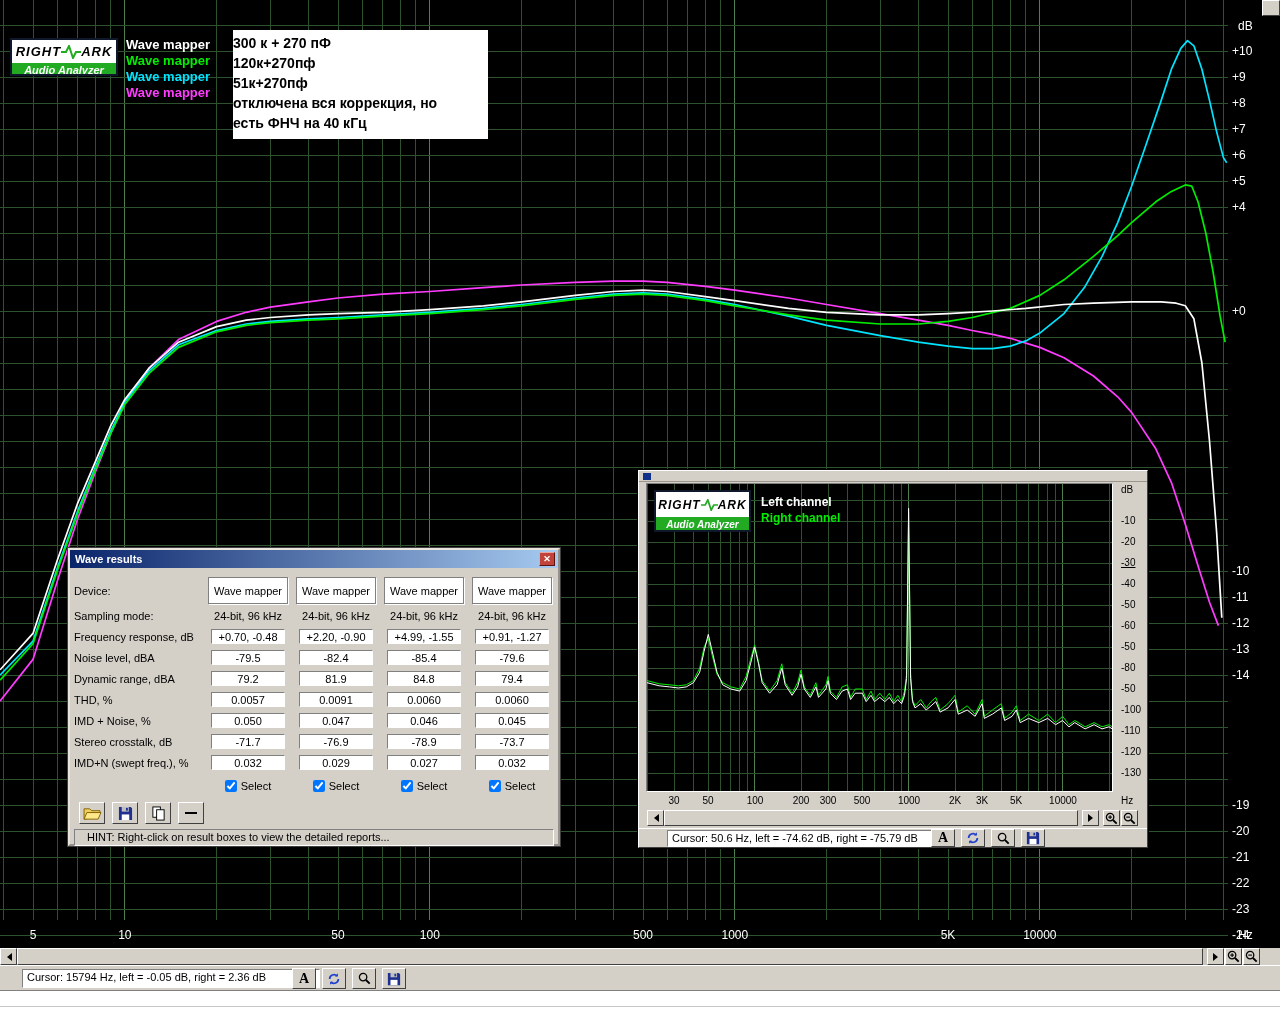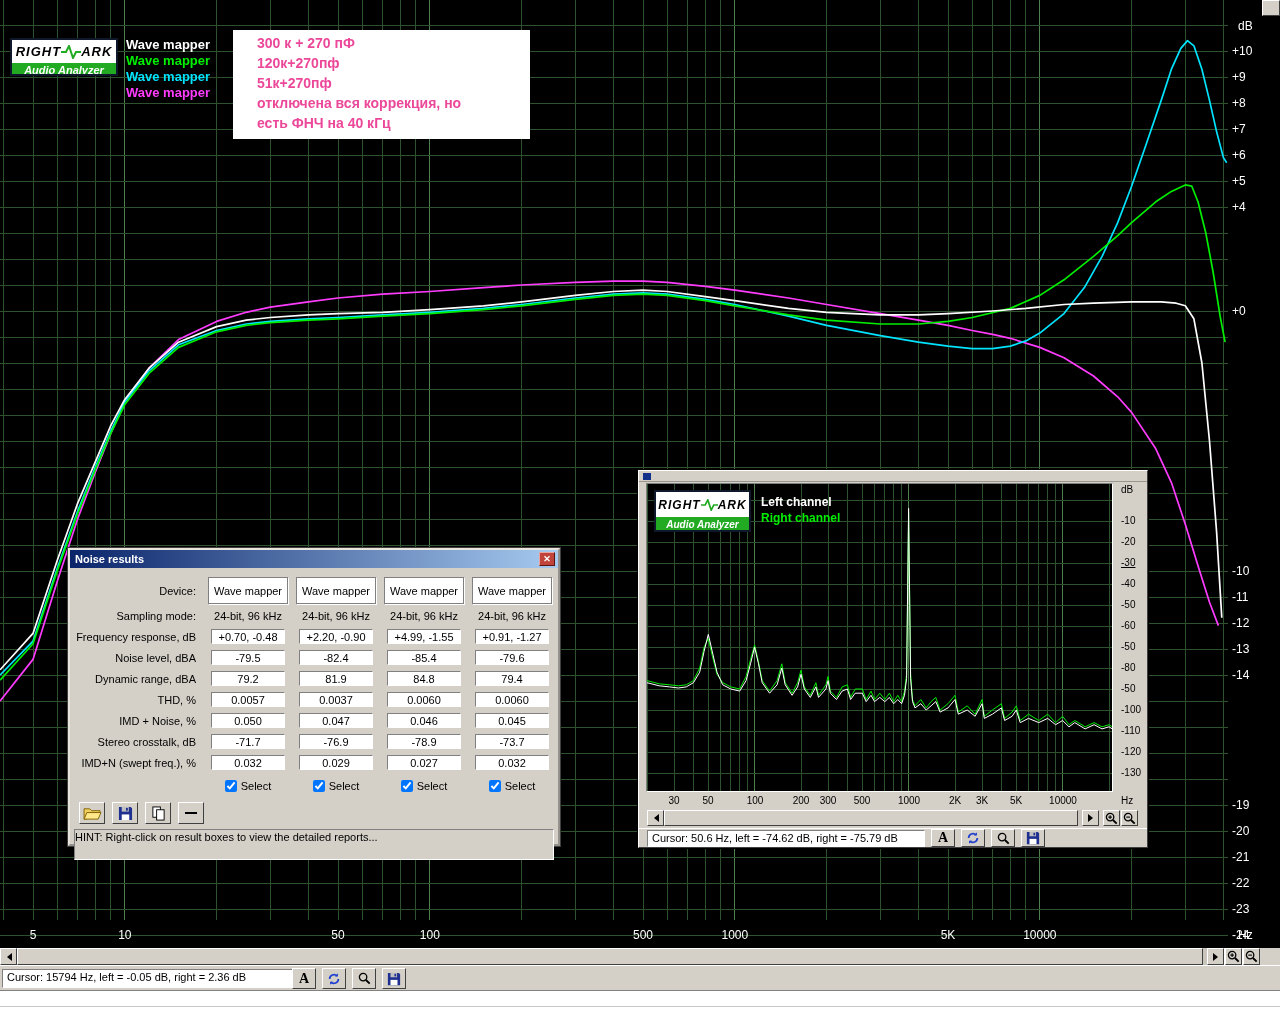--- a/index.html
+++ b/index.html
@@ -23,40 +23,40 @@
   #logo-main{left:10px;top:38px;width:108px;height:38px;}
   #logo-main .logo-top{height:23px;font-size:13px;}
   #logo-main .logo-bottom{height:13px;font-size:11px;}
   #spec-logo{left:15px;top:19px;width:97px;height:42px;}
   #spec-logo .logo-top{height:25px;font-size:12px;}
   #spec-logo .logo-bottom{height:15px;font-size:10px;}
 
   #legend-main{position:absolute;left:126px;top:37px;}
   .legend-entry{font-weight:bold;font-size:13px;height:16px;line-height:16px;}
 
-  #note-box{position:absolute;left:233px;top:30px;width:297px;background:#ffffff;color:#ec4899;
-      padding:3px 6px 6px 24px;}
+  #note-box{position:absolute;left:233px;top:30px;width:255px;background:#ffffff;color:#000000;
+      padding:3px 6px 6px 0;}
   .note-line{font-weight:bold;font-size:14px;line-height:20px;white-space:nowrap;}
 
   
   .scrollrow{position:absolute;display:flex;align-items:stretch;}
   .sb-arrow{width:17px;background:#d4d0c8;border:1px solid;border-color:#ffffff #404040 #404040 #ffffff;
       display:flex;align-items:center;justify-content:center;}
   .tri-left{width:0;height:0;border:4px solid transparent;border-right:5px solid #000;margin-right:3px;}
   .tri-right{width:0;height:0;border:4px solid transparent;border-left:5px solid #000;margin-left:3px;}
   .sb-track{flex:1;background:#c9c5bd;position:relative;}
   .sb-thumb{position:absolute;left:0;top:0;bottom:0;right:4px;background:#d4d0c8;
       border:1px solid;border-color:#ffffff #404040 #404040 #ffffff;}
   .zoombtn{width:17px;margin-left:1px;}
   .sb-filler{background:#d4d0c8;}
 
   
   .cursorrow{position:absolute;background:#d4d0c8;border-top:1px solid #ffffff;}
   .cursor-box{position:absolute;background:#ffffff;border:1px solid;border-color:#808080 #ffffff #ffffff #808080;
-      font-size:11px;color:#000;padding:1px 0 0 4px;white-space:nowrap;overflow:hidden;}
+      font-size:11px;color:#000;padding:1px 0 0 4px;white-space:nowrap;overflow:hidden;margin-left:20px;}
   .toolbtn{position:absolute;}
   .font-a{font-family:"Liberation Serif",serif;font-weight:bold;font-size:14px;color:#000;line-height:1;}
 
   
   #spectrum-window{position:absolute;left:638px;top:470px;width:510px;height:378px;background:#d4d0c8;
       border:1px solid;border-color:#ffffff #404040 #404040 #ffffff;box-shadow:0 0 0 1px #000;z-index:5;}
   .spec-titlebar{position:absolute;left:0;top:0;width:508px;height:11px;background:#d4d0c8;
       border-bottom:1px solid #9a968e;}
   .spec-title-icon{position:absolute;left:4px;top:2px;width:8px;height:7px;background:#10308a;}
   #spectrum-svg{position:absolute;left:7px;top:12px;border:1px solid;border-color:#808080 #ffffff #ffffff #808080;}
@@ -73,35 +73,35 @@
       border:2px outset #e8e4dc;box-shadow:0 0 0 1px #404040;z-index:6;}
   .dlg-titlebar{position:relative;height:18px;background:linear-gradient(90deg,#0a246a,#a6caf0);
       display:flex;align-items:center;padding-left:5px;}
   .dlg-title{color:#ffffff;font-size:11px;font-weight:bold;}
   .dlg-close{position:absolute;right:3px;top:2px;width:16px;height:14px;background:#c0443c;
       border:1px solid;border-color:#e8a49e #5a1510 #5a1510 #e8a49e;color:#ffffff;font-size:9px;
       font-weight:bold;display:flex;align-items:center;justify-content:center;line-height:1;}
   .dlg-body{position:relative;padding-top:7px;}
   #results-grid{display:grid;grid-template-columns:130px repeat(4,88px);
       grid-template-rows:31px 20px repeat(7,21px) 26px;align-items:center;margin-left:4px;}
-  .rlabel{font-size:11px;color:#000;text-align:right;padding-right:8px;white-space:nowrap;}
+  .rlabel{font-size:11px;color:#000;padding-right:8px;white-space:nowrap;}
   .cellwrap{display:flex;justify-content:center;align-items:center;height:100%;}
   .device-box{width:80px;height:27px;background:#ffffff;border:1px solid #808080;
       box-shadow:1px 1px 0 #ffffff;display:flex;align-items:center;justify-content:center;
       font-size:11px;color:#000;}
   .value-box{width:74px;height:15px;background:#ffffff;border:1px solid;
       border-color:#808080 #ffffff #ffffff #808080;display:flex;align-items:center;justify-content:center;
       font-size:11px;color:#000;}
   .plain-value{font-size:11px;color:#000;}
   .select-cell{gap:4px;}
   .select-cell input{width:12px;height:12px;}
   .select-cell span{font-size:11px;color:#000;}
   .dlg-toolbar{display:flex;gap:7px;margin:3px 0 0 9px;}
   .tool{width:26px;height:22px;}
-  .dlg-hint{margin:5px 4px 0 4px;height:31px;font-size:11px;color:#000;padding:1px 0 0 0;
+  .dlg-hint{margin:5px 4px 0 4px;height:17px;font-size:11px;color:#000;padding:1px 0 0 12px;
       background:#d4d0c8;white-space:nowrap;overflow:hidden;}
 
   
   #main-scrollrow{left:0;top:948px;width:1280px;height:17px;}
   #main-cursorrow{left:0;top:965px;width:1280px;height:25px;}
   #main-cursor-box{left:2px;top:3px;width:298px;height:19px;}
   #bottom-strip{position:absolute;left:0;top:990px;width:1280px;height:34px;background:#ffffff;
       border-top:1px solid #808080;}
   #bottom-line{position:absolute;left:0;top:1006px;width:1280px;height:1px;background:#c8c8c8;}
   #corner-widget{position:absolute;left:1262px;top:0;width:18px;height:16px;background:#d4d0c8;
@@ -400,21 +400,21 @@
           <rect x="4" y="9" width="8" height="6" fill="#ffffff"></rect>
           <rect x="4" y="1" width="7.5" height="5" fill="#c0c0c0"></rect>
           <rect x="8.5" y="2" width="2" height="3" fill="#203090"></rect>
         </svg>
       </div>
     </div>
   </div>
 
   <div id="results-dialog">
     <div class="dlg-titlebar">
-      <span class="dlg-title">Noise results</span>
+      <span class="dlg-title">Wave results</span>
       <div class="dlg-close">✕</div>
     </div>
     <div class="dlg-body">
       <div id="results-grid">
           <div class="rlabel">Device:</div>
           <div class="cellwrap">
             <div class="device-box">Wave mapper</div>
           </div>
           <div class="cellwrap">
             <div class="device-box">Wave mapper</div>
@@ -475,21 +475,21 @@
             <div class="value-box">84.8</div>
           </div>
           <div class="cellwrap">
             <div class="value-box">79.4</div>
           </div>
           <div class="rlabel">THD, %</div>
           <div class="cellwrap">
             <div class="value-box">0.0057</div>
           </div>
           <div class="cellwrap">
-            <div class="value-box">0.0037</div>
+            <div class="value-box">0.0091</div>
           </div>
           <div class="cellwrap">
             <div class="value-box">0.0060</div>
           </div>
           <div class="cellwrap">
             <div class="value-box">0.0060</div>
           </div>
           <div class="rlabel">IMD + Noise, %</div>
           <div class="cellwrap">
             <div class="value-box">0.050</div>

